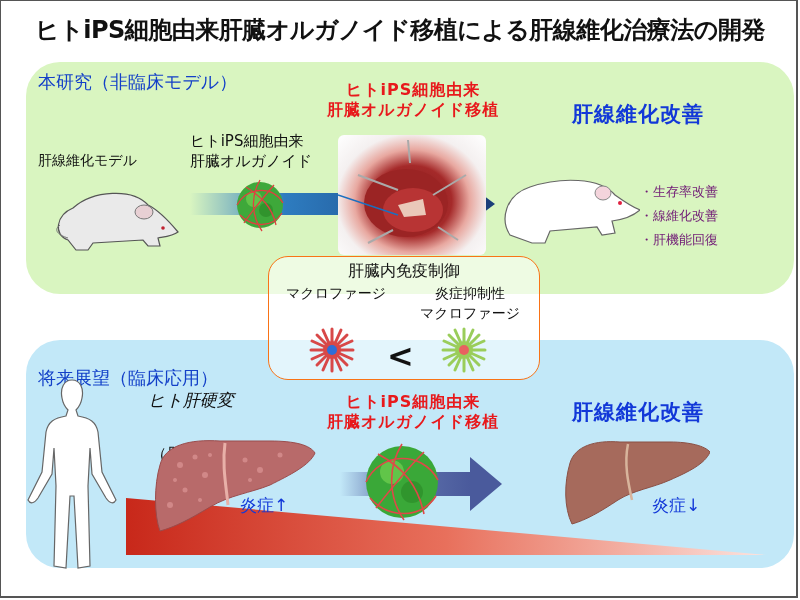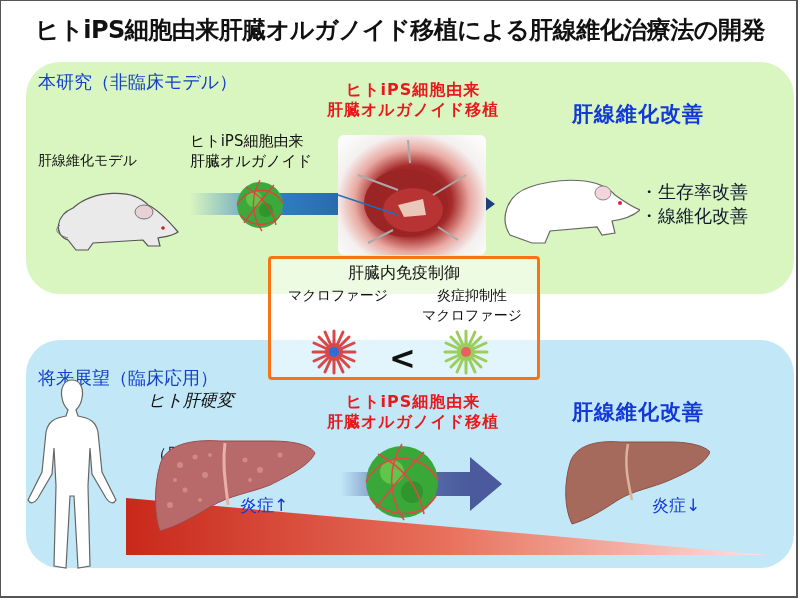--- a/index.html
+++ b/index.html
@@ -33,25 +33,25 @@
     color: #e8191c; line-height: 20px; letter-spacing: 1px;
   }
   .blue-heading {
     position: absolute; font-size: 21px; font-weight: bold; color: #1238d8;
     letter-spacing: 1px;
   }
   .black-text {
     position: absolute; font-size: 15px; color: #111; line-height: 20px;
   }
   .bullet-list { position: absolute; left: 640px; top: 180px; list-style: none; margin: 0; padding: 0; }
-  .bullet-list li { font-size: 18px; line-height: 24px; color: #0f172a; }
+  .bullet-list li { font-size: 13px; line-height: 24px; color: #701a75; }
   .bullet-list li::before { content: "・"; }
   .immune-box {
     position: absolute; left: 268px; top: 256px; width: 272px; height: 124px;
-    background: rgba(255,255,255,0.55); border: 3px solid #f97316; border-radius: 4px;
+    background: rgba(255,255,255,0.55); border: 1px solid #f97316; border-radius: 20px;
     box-sizing: border-box;
   }
   .immune-title { position: absolute; left: 0; top: 4px; width: 100%; text-align: center; font-size: 16px; color: #111; }
   .mac-label { position: absolute; top: 26px; width: 130px; text-align: center; font-size: 14px; line-height: 20px; color: #111; }
   .lt-sign { position: absolute; left: 118px; top: 80px; font-size: 32px; color: #111; font-weight: bold; }
   .inflam { position: absolute; font-size: 17px; color: #1238d8; }
   .abs { position: absolute; }
 </style>
 </head>
 <body>
@@ -124,20 +124,21 @@
 
 <svg class="abs" style="left:500px; top:165px;" width="140" height="85" viewBox="0 0 140 85">
   <path d="M10,70 C0,55 5,30 30,22 C60,12 100,12 115,30 C122,35 132,42 140,45 C132,52 120,55 112,56 L115,68 L102,70 L97,62 L50,66 L45,78 L32,78 Z" fill="#ffffff" stroke="#666" stroke-width="1.2"></path>
   <ellipse cx="103" cy="28" rx="8" ry="7" fill="#f4d4dc" stroke="#888" stroke-width="1"></ellipse>
   <circle cx="120" cy="38" r="2" fill="#e02040"></circle>
 </svg>
 
 <ul class="bullet-list">
   <li>生存率改善</li>
   <li>線維化改善</li>
+  <li>肝機能回復</li>
 </ul>
 
 <div class="panel-bottom"></div>
 <div class="section-label" style="left:38px; top:366px;">将来展望（臨床応用）</div>
 
 <svg class="abs" style="left:24px; top:376px;" width="96" height="200" viewBox="0 0 96 200">
   <path d="M48,4 C40,4 36,12 38,22 C39,28 42,32 44,34 L42,40 C30,42 24,46 22,56 L18,96 L4,124 C6,128 10,128 14,122 L28,98 L30,72 L32,110 L30,190 L42,192 L46,120 L50,120 L54,192 L66,190 L64,110 L66,72 L68,98 L82,122 C86,128 90,128 92,124 L78,96 L74,56 C72,46 66,42 54,40 L52,34 C54,32 57,28 58,22 C60,12 56,4 48,4 Z" fill="#ffffff" stroke="#666" stroke-width="1.2"></path>
 </svg>
 
 <div class="black-text" style="left:148px; top:390px; font-size:17px;font-style:italic;">ヒト肝硬変</div>

